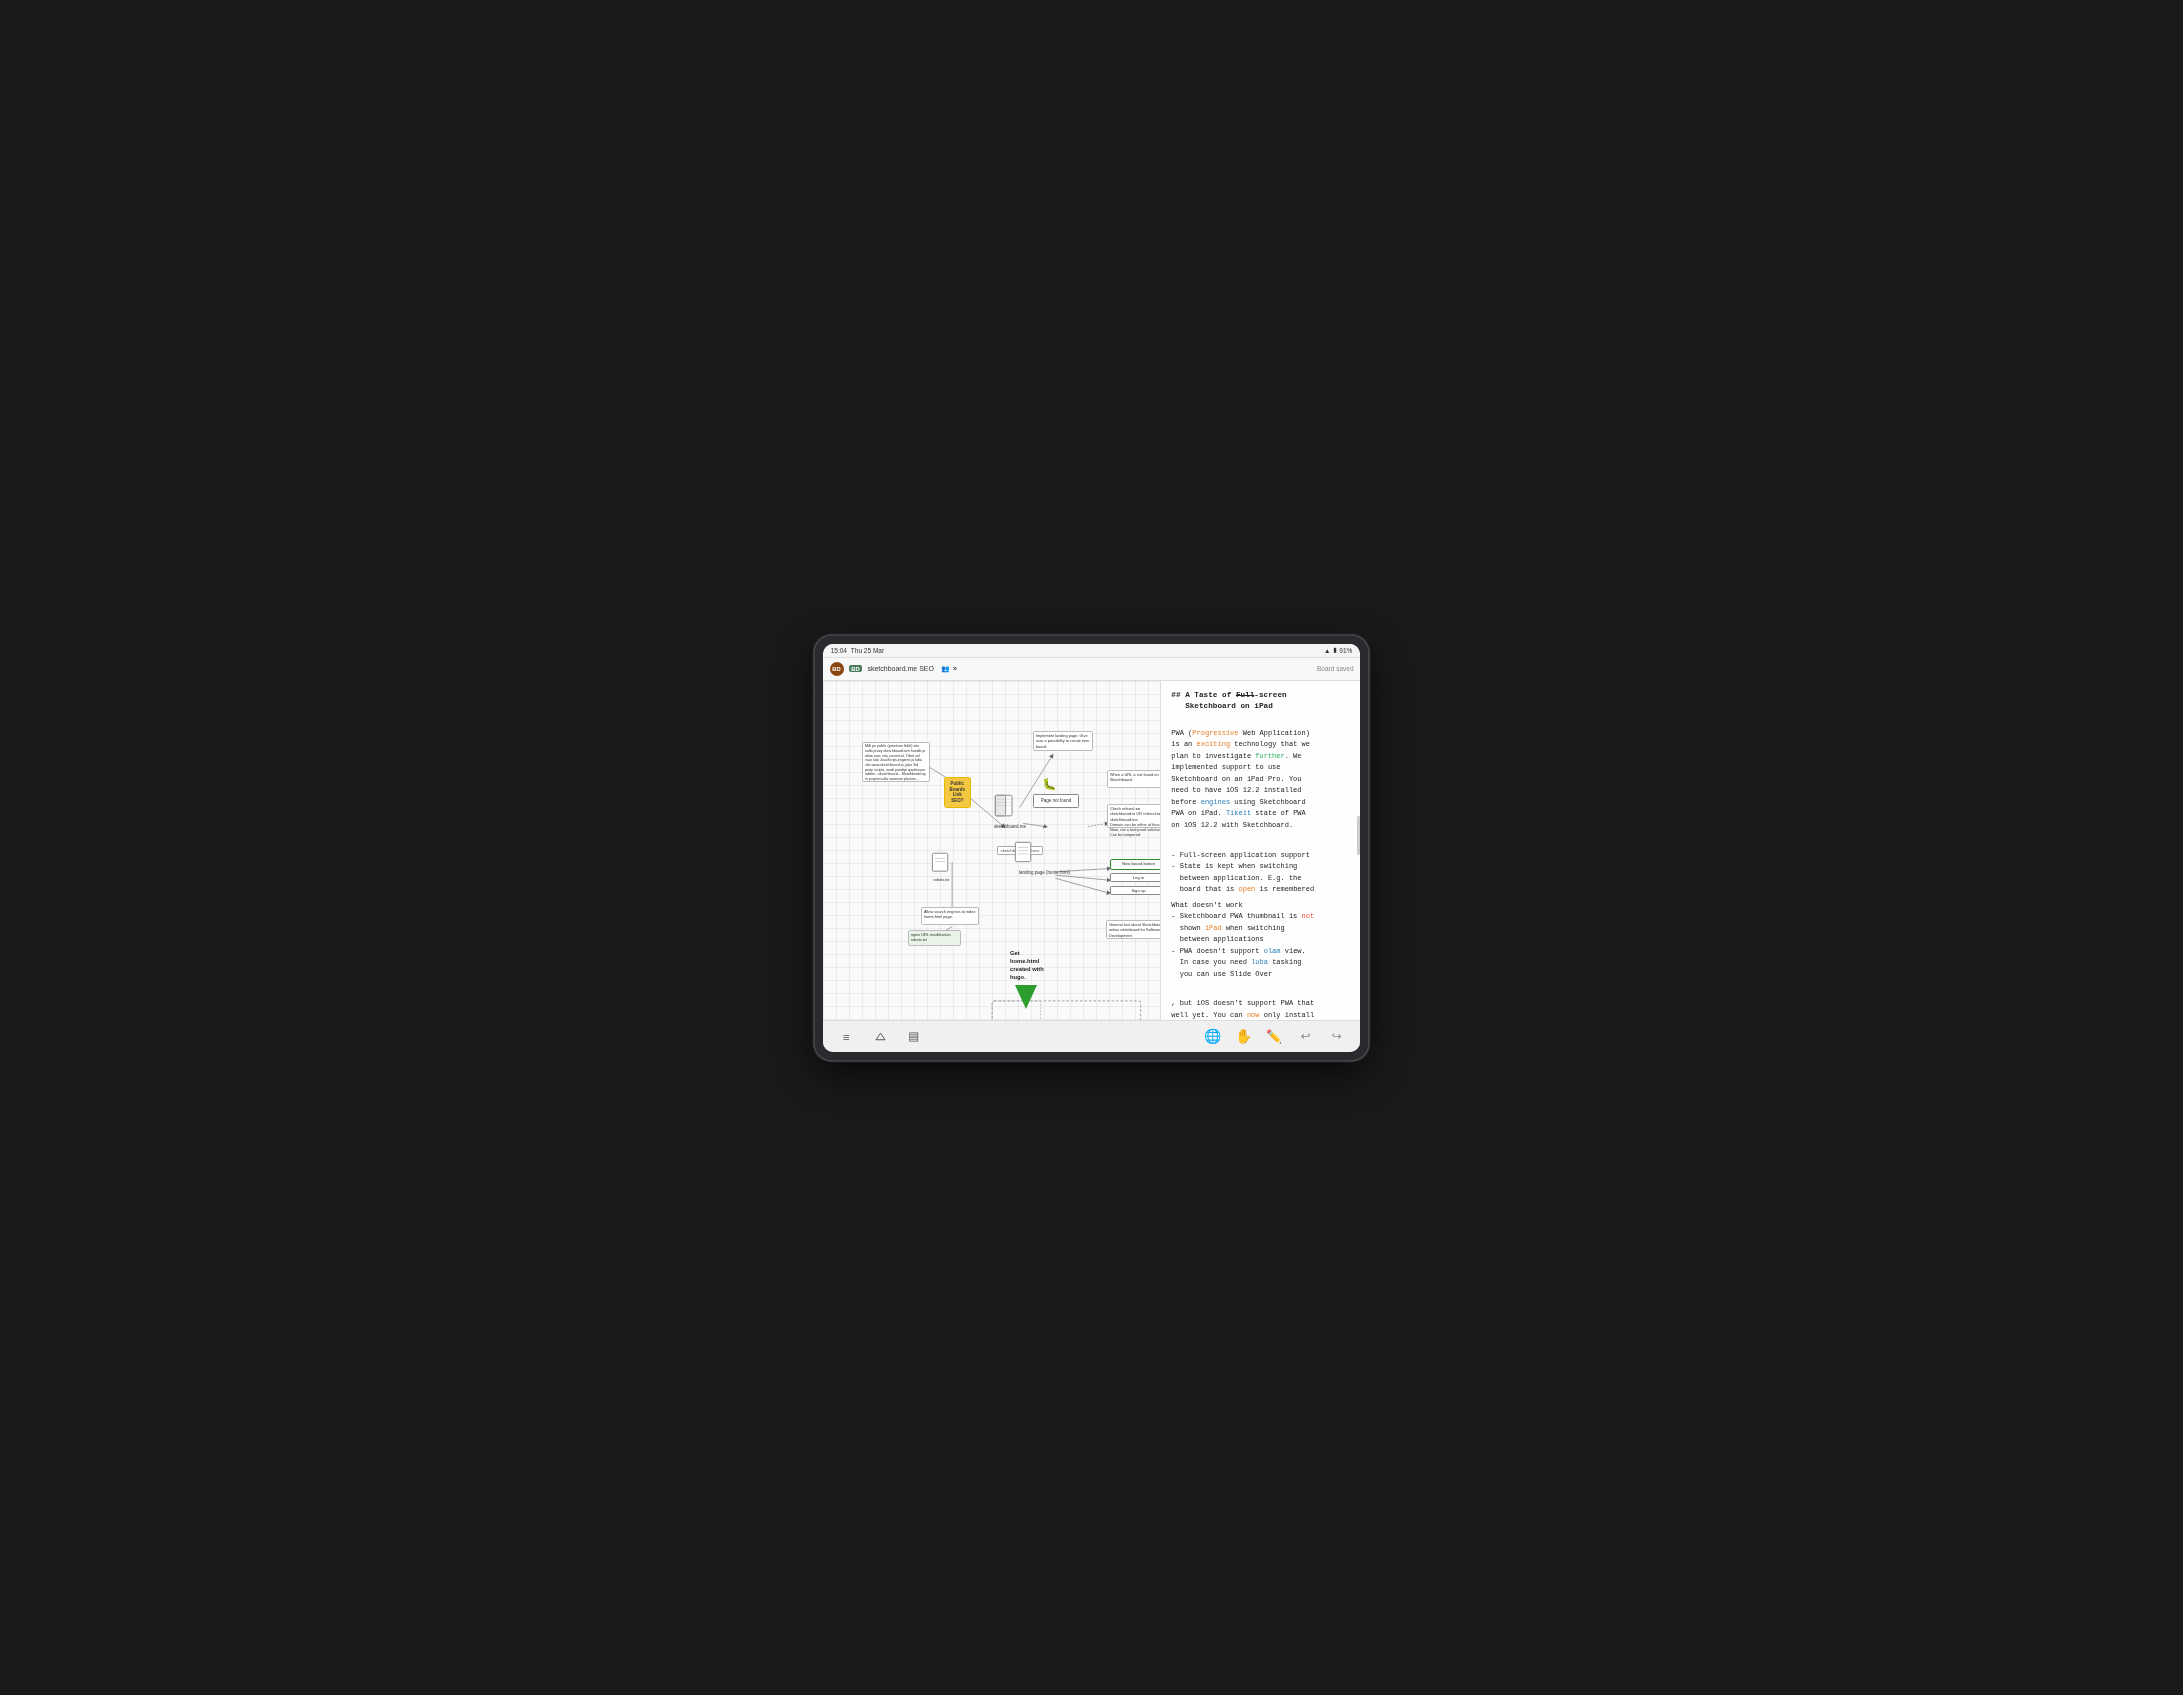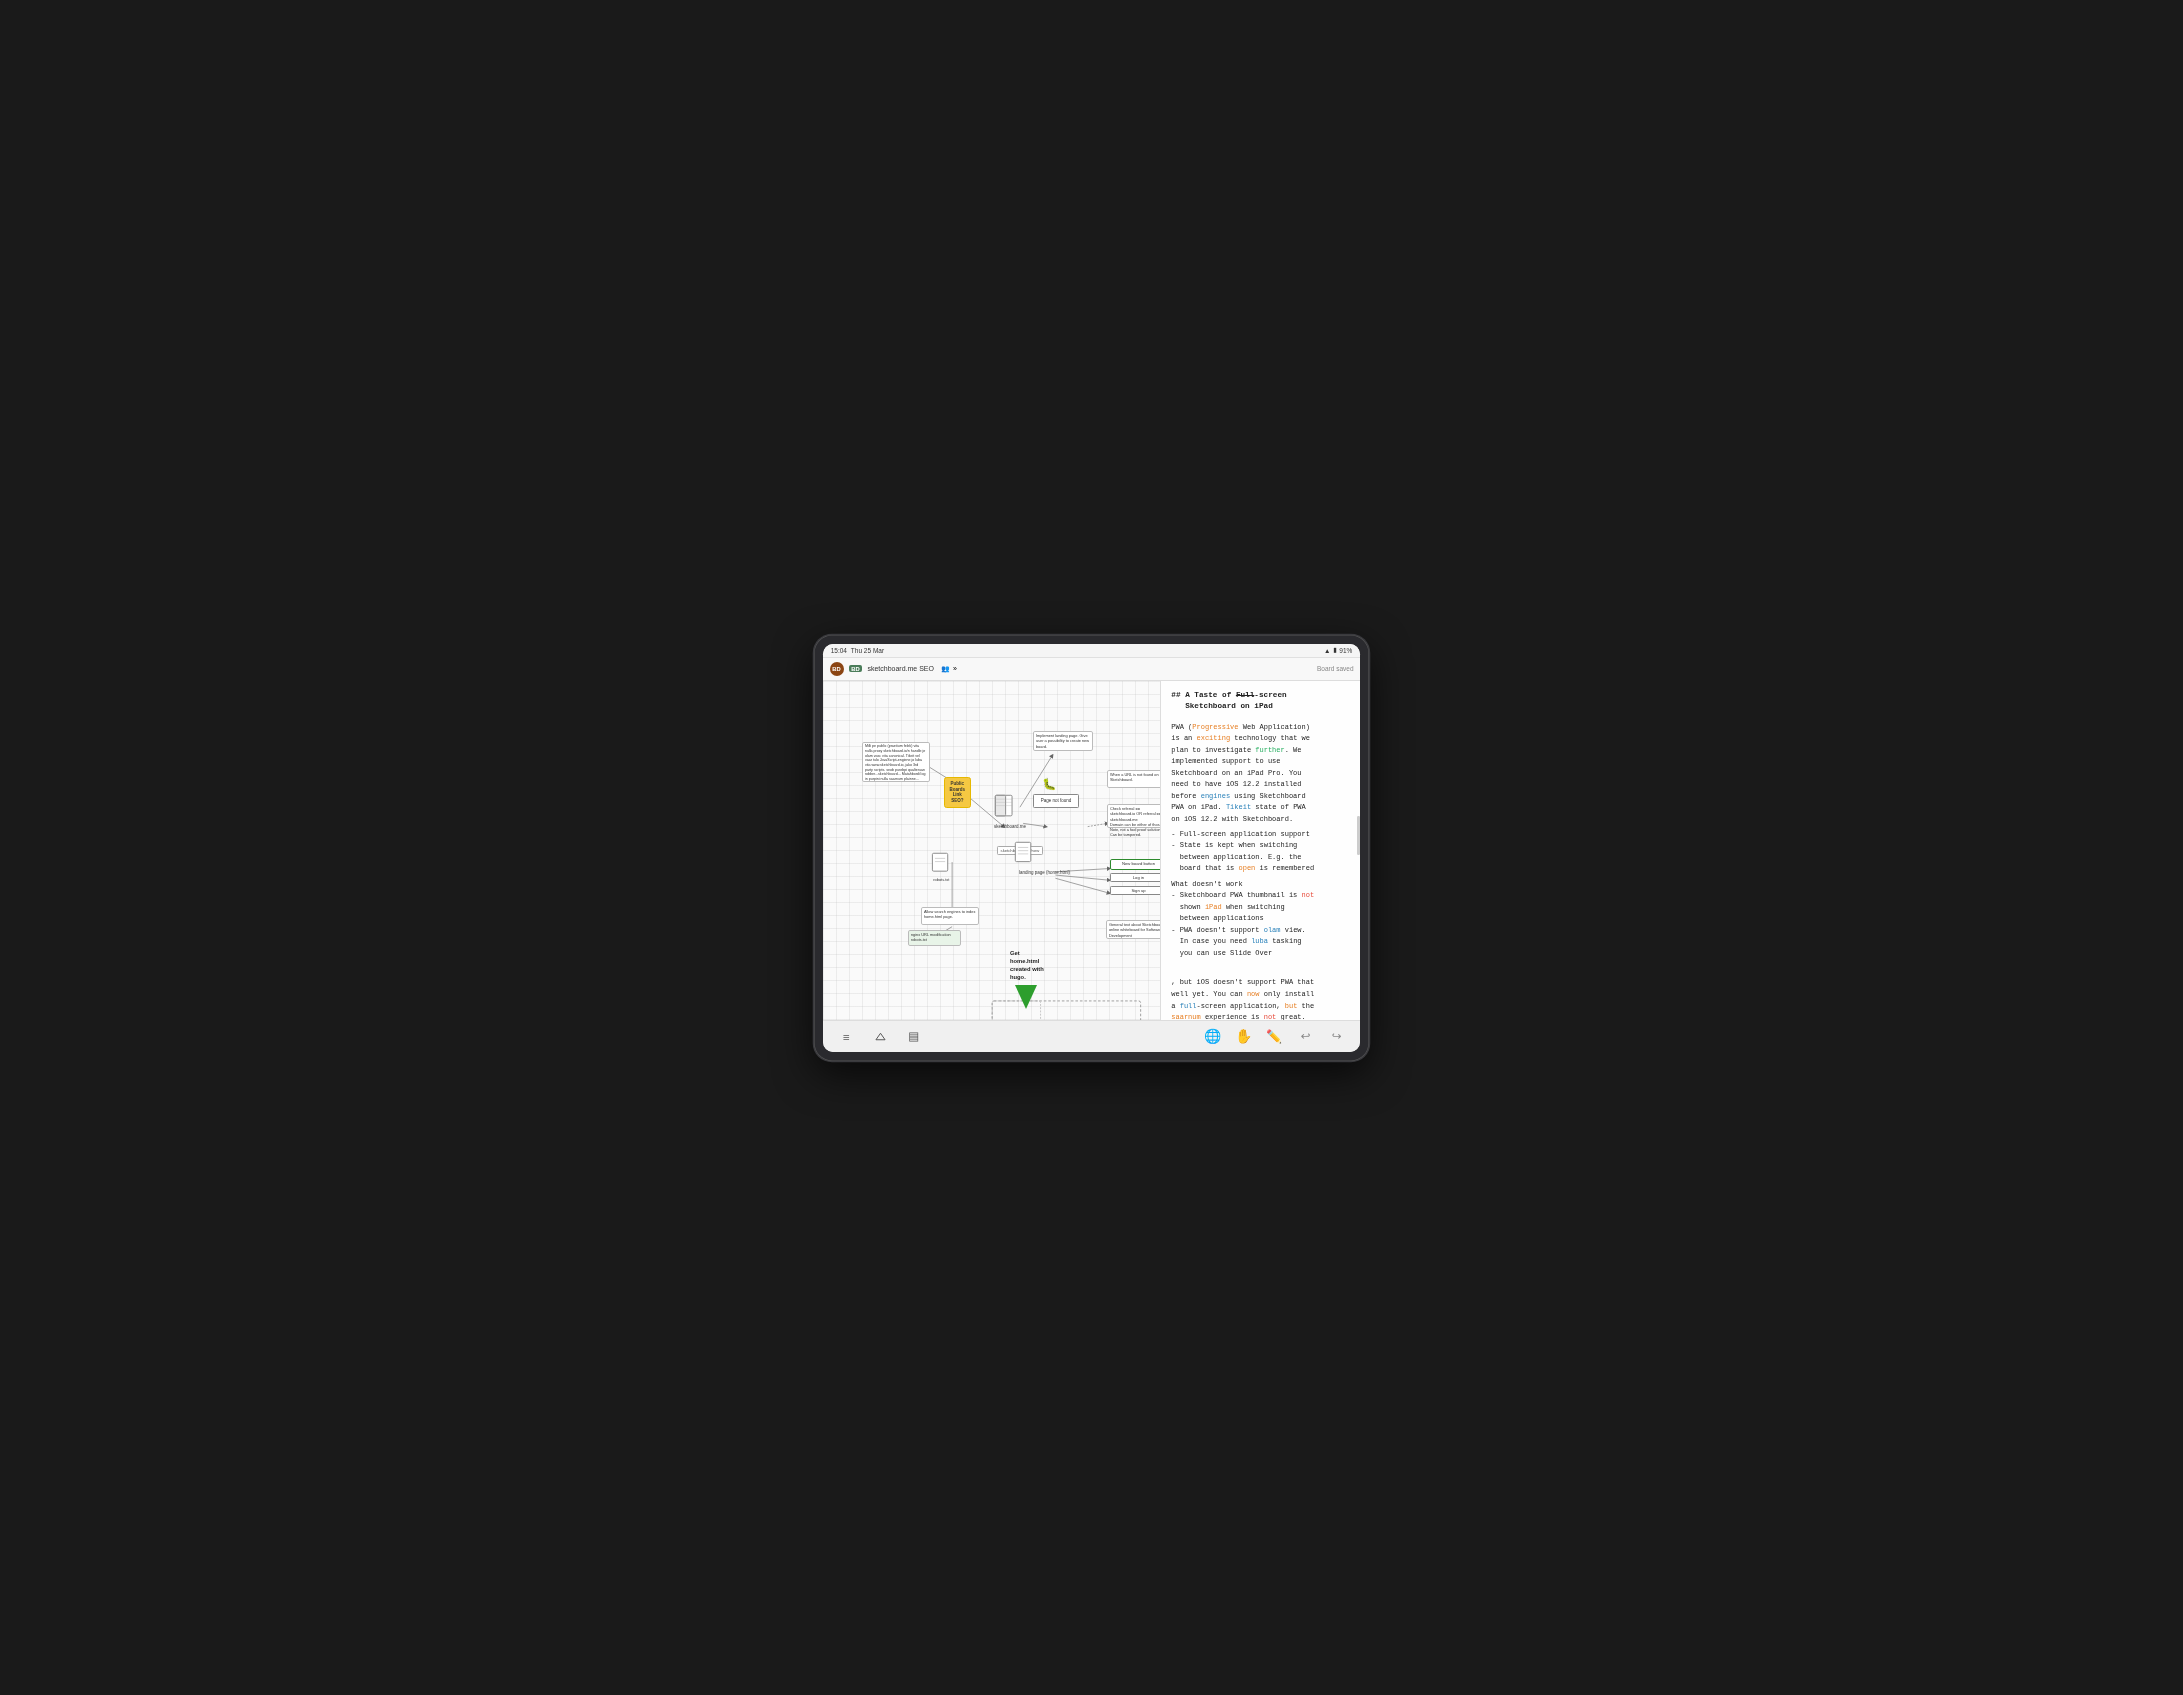--- a/index.html
+++ b/index.html
@@ -377,26 +377,26 @@
             Get<br>home.html<br>created with<br>hugo.
           </div>
 
           <div style="margin-top:3.9px; width:0; height:0; border-left:11.6px solid transparent; border-right:11.6px solid transparent; border-top:24.5px solid #2d9e2d; margin-left:5.2px;"></div>
         </div>
 
       </div>
 
       <div class="right-panel" style="position:relative;">
 
-        <div style="font-family:'Courier New', monospace; font-size:7.7px; font-weight:bold; margin-bottom:9px; line-height:1.5;">
+        <div style="font-family:'Courier New', monospace; font-size:7.7px; font-weight:bold; margin-bottom:15px; line-height:1.5;">
           ## A Taste of <span class="strike">Full</span>-screen<br>
           &nbsp;&nbsp;&nbsp;Sketchboard on iPad
         </div>
 
-        <p style="font-family:'Courier New', monospace; font-size:7px; margin-bottom:3px;">
+        <p style="font-family:'Courier New', monospace; font-size:7px; margin-bottom:18px;">
           PWA (<span class="c-orange">Progressive</span> Web Application)<br>
           is an <span class="c-orange">exciting</span> technology that we<br>
           plan to investigate <span class="c-green">further</span>. We<br>
           implemented support to use<br>
           Sketchboard on an iPad Pro. You<br>
           need to have iOS 12.2 installed<br>
           before <span class="c-blue">engines</span> using Sketchboard<br>
           PWA on iPad. <span class="c-blue">Tikeit</span> state of PWA<br>
           on iOS 12.2 with Sketchboard.
         </p>

